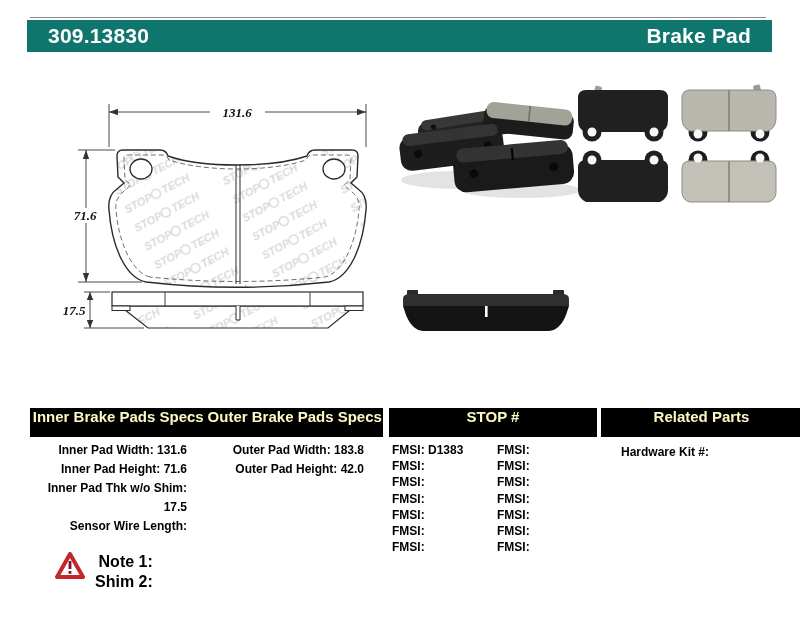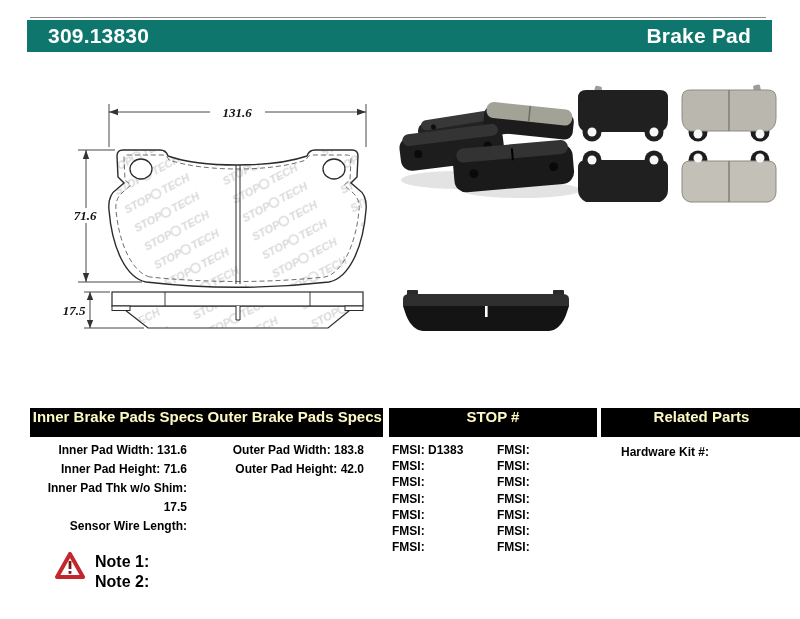--- a/index.html
+++ b/index.html
@@ -232,16 +232,16 @@
     <div>Hardware Kit #:</div>
   </div>
 
   <svg class="abs" style="left:55px;top:552px;" width="30" height="28" viewBox="0 0 30 28">
     <path d="M15 2 L28 25 L2 25 Z" fill="#ffffff" stroke="#c1272d" stroke-width="4" stroke-linejoin="round"></path>
     <rect x="13.6" y="9" width="2.8" height="8" fill="#7a1518"></rect>
     <rect x="13.6" y="19" width="2.8" height="2.8" fill="#7a1518"></rect>
   </svg>
   <div class="abs notes" style="left:95px;top:552px;">
     <div>Note 1:</div>
-    <div>Note 2:</div>
+    <div>Shim 2:</div>
   </div>
 
 </div>
 
 </body></html>

